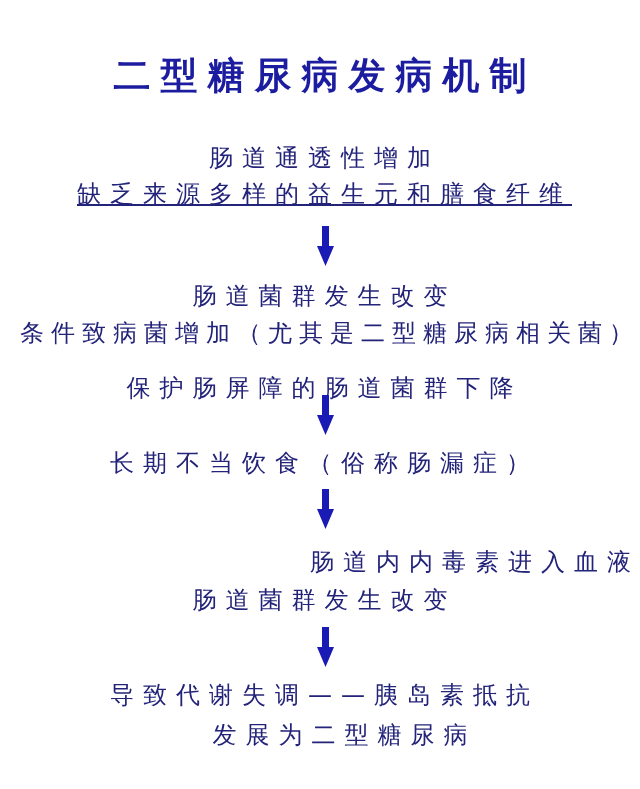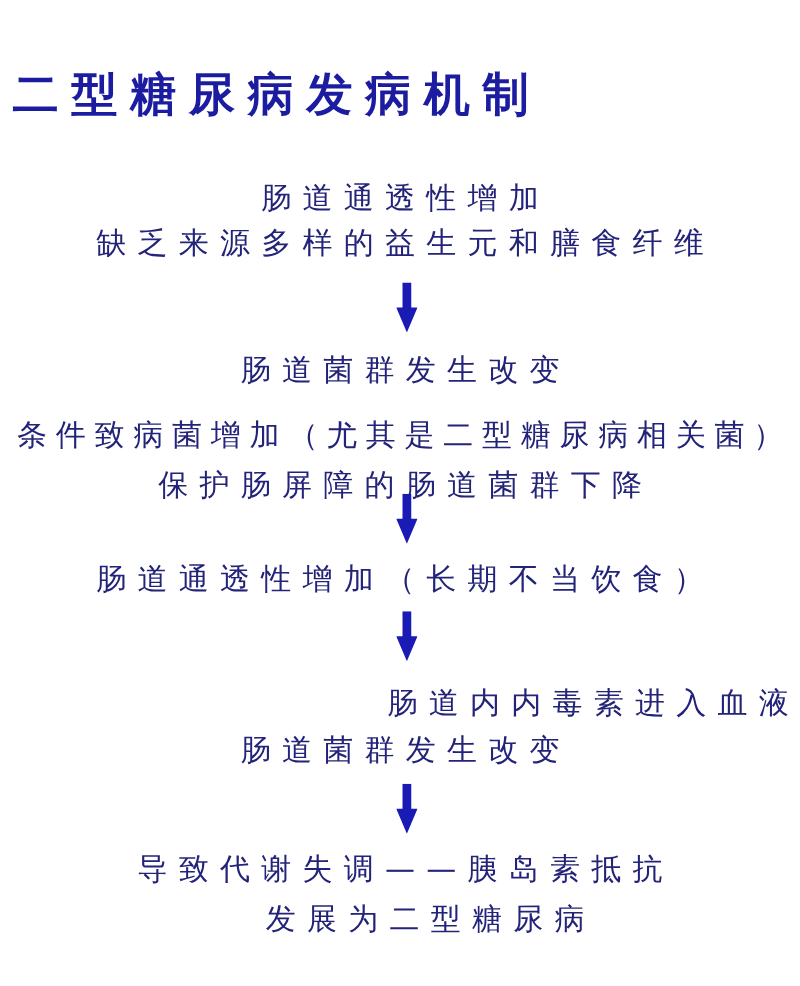--- a/index.html
+++ b/index.html
@@ -12,21 +12,21 @@
       height: 789px;
       position: relative;
       overflow: hidden;
       font-family: "DejaVu Sans", "Liberation Sans", sans-serif;
     }
     .title {
       position: absolute;
       left: 0;
       width: 640px;
       top: 52px;
-      text-align: left;
+      text-align: center;
       font-size: 37px;
       font-weight: bold;
       letter-spacing: 10px;
       line-height: 48px;
       color: #1c1ca0;
       padding-left: 10px;
       box-sizing: border-box;
     }
     .line {
       position: absolute;
@@ -59,43 +59,43 @@
   </style>
 </head>
 <body>
 
 <div>
 
   <div class="title">二型糖尿病发病机制</div>
 
   <div>
     <div class="line" style="top:142px;">肠道通透性增加</div>
-    <div class="line" style="top:178px;">缺乏来源多样的益生元和膳食纤维</div>
+    <div class="line" style="top:178px;text-decoration:underline;">缺乏来源多样的益生元和膳食纤维</div>
   </div>
 
   <div class="arrow" style="top:226px;">
     <svg viewBox="0 0 17 40" xmlns="http://www.w3.org/2000/svg">
       <polygon points="5,0 12,0 12,20 17,20 8.5,40 0,20 5,20" fill="#1a1ab4"></polygon>
     </svg>
   </div>
 
   <div>
     <div class="line" style="top:280px;">肠道菌群发生改变</div>
-    <div class="line wide" style="top:332px;">条件致病菌增加（尤其是二型糖尿病相关菌）</div>
+    <div class="line wide" style="top:317px;text-align:right;">条件致病菌增加（尤其是二型糖尿病相关菌）</div>
     <div class="line" style="top:372px;">保护肠屏障的肠道菌群下降</div>
   </div>
 
   <div class="arrow" style="top:395px;">
     <svg viewBox="0 0 17 40" xmlns="http://www.w3.org/2000/svg">
       <polygon points="5,0 12,0 12,20 17,20 8.5,40 0,20 5,20" fill="#1a1ab4"></polygon>
     </svg>
   </div>
 
   <div>
-    <div class="line" style="top:447px;">肠道通透性增加（长期不当饮食）</div>
+    <div class="line" style="top:447px;">长期不当饮食（俗称肠漏症）</div>
   </div>
 
   <div class="arrow" style="top:489px;">
     <svg viewBox="0 0 17 40" xmlns="http://www.w3.org/2000/svg">
       <polygon points="5,0 12,0 12,20 17,20 8.5,40 0,20 5,20" fill="#1a1ab4"></polygon>
     </svg>
   </div>
 
   <div>
     <div class="line" style="top:546px;text-align:right;">肠道内内毒素进入血液</div>

